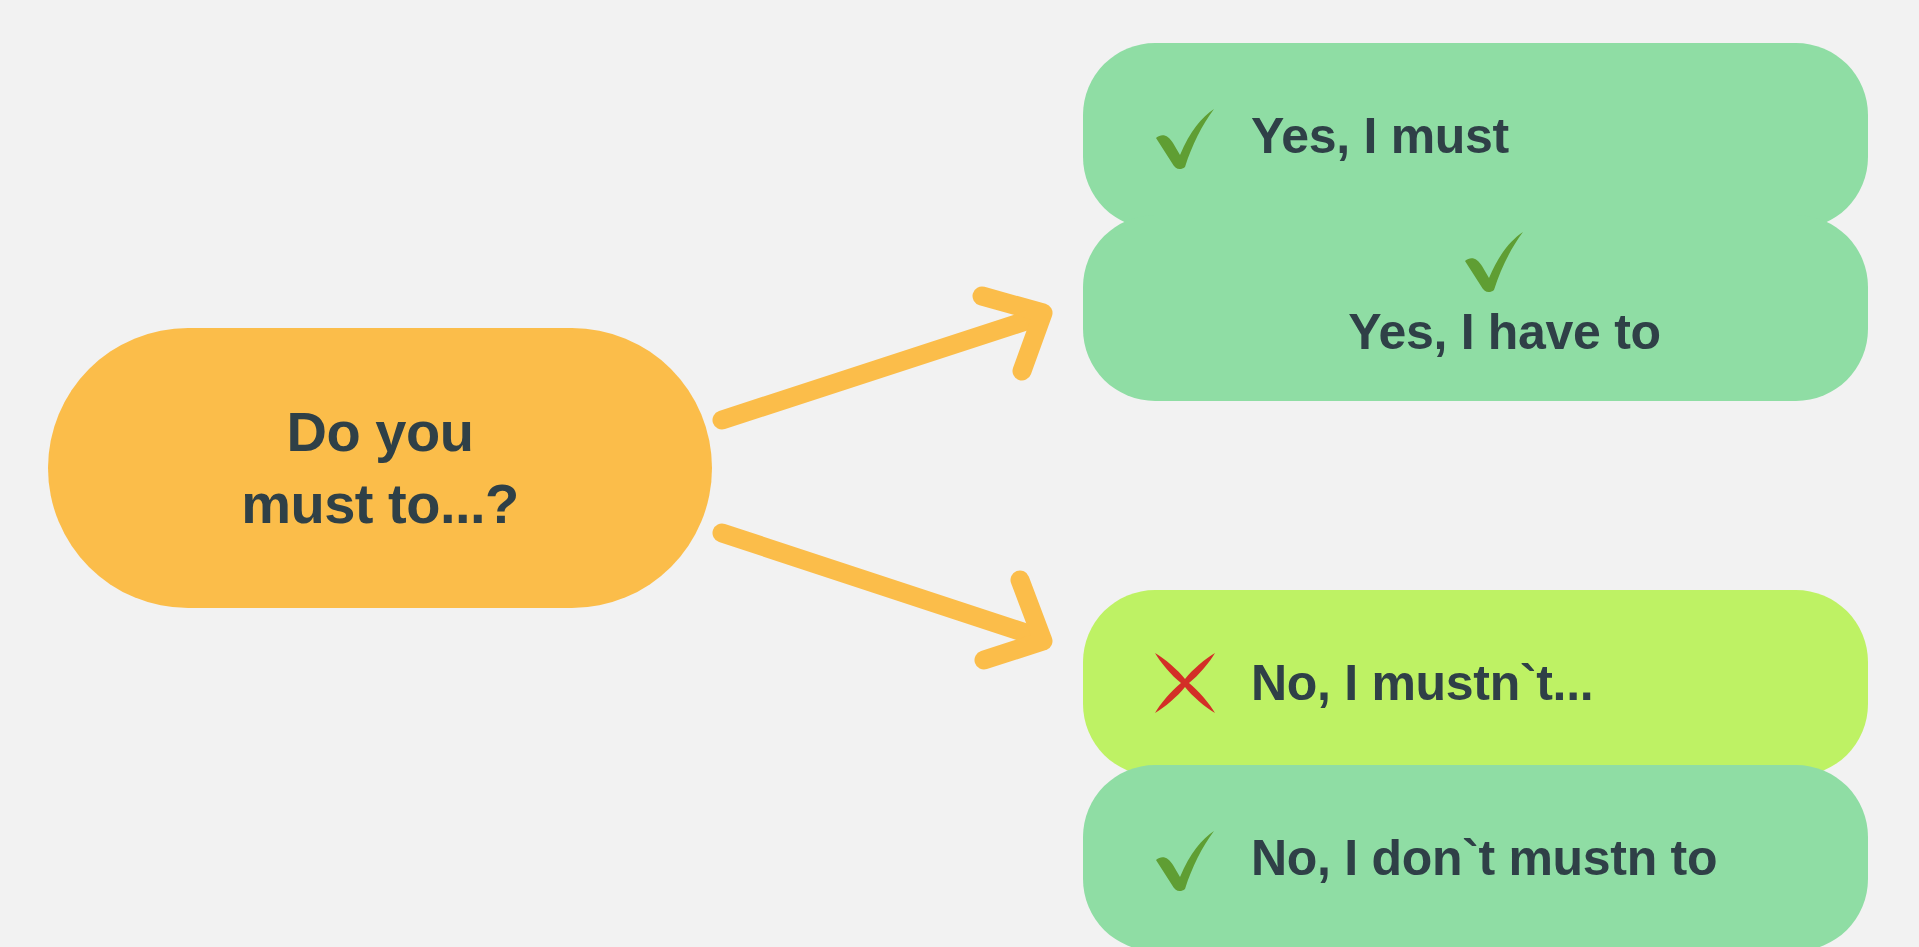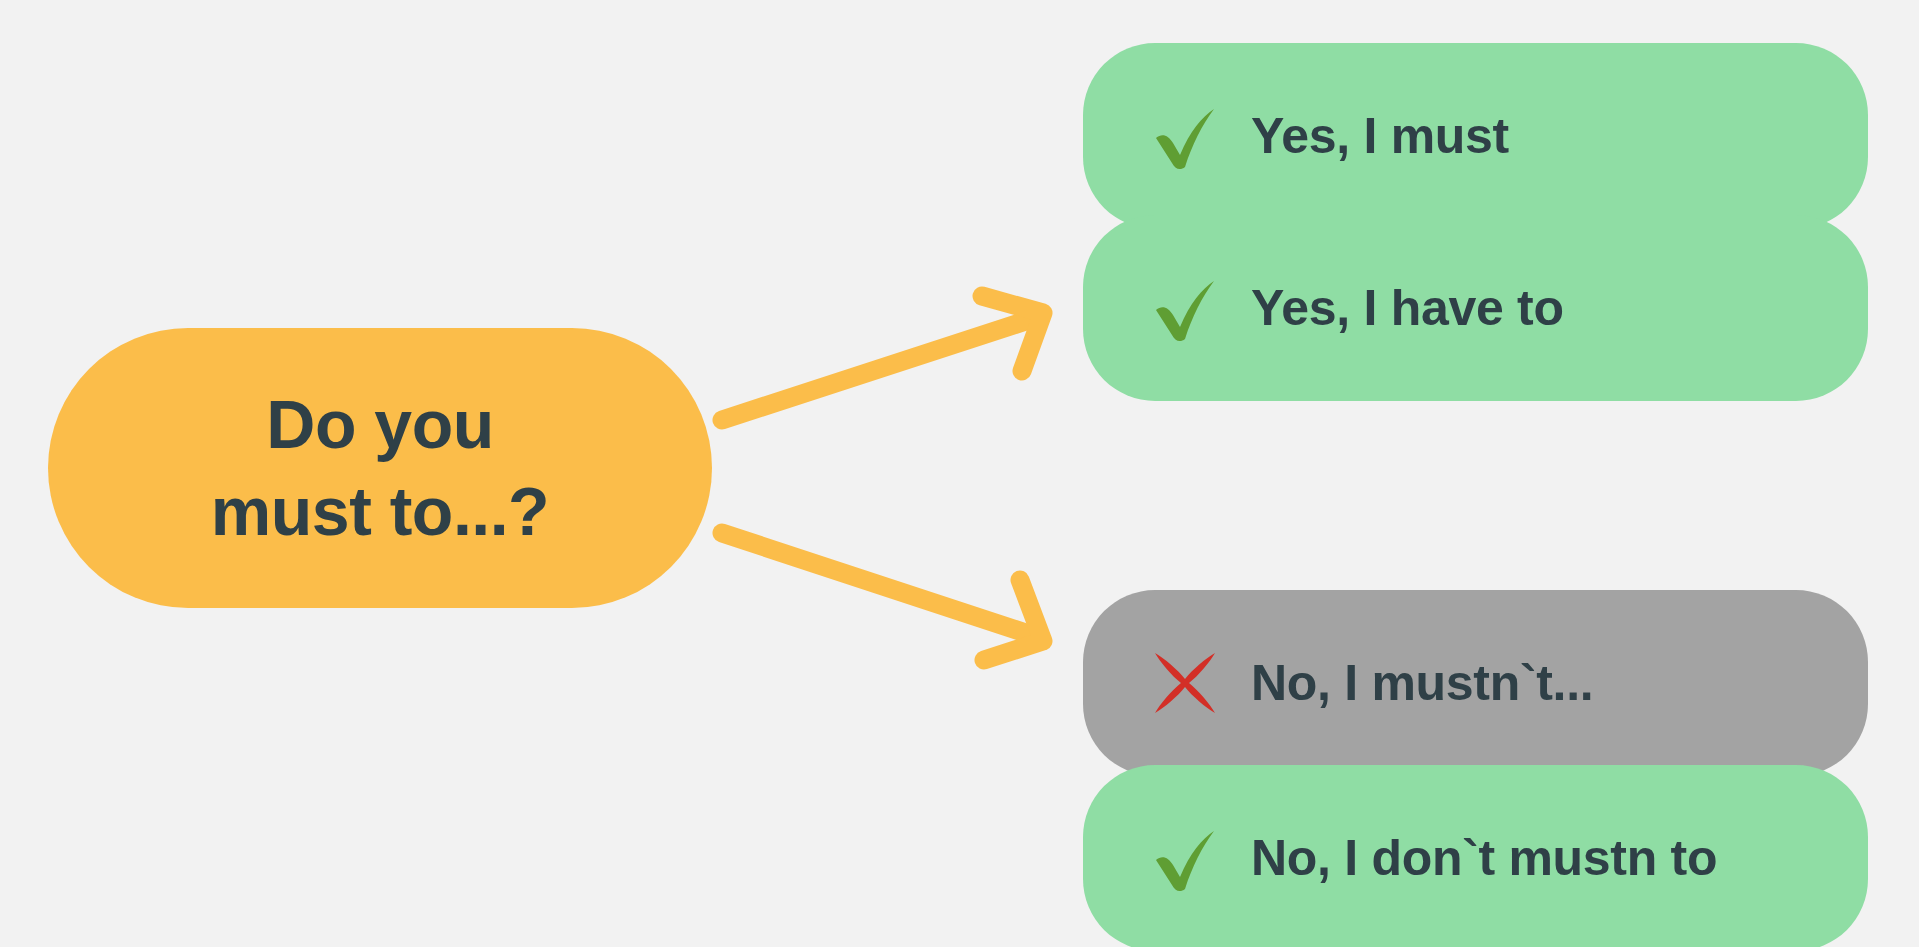--- a/index.html
+++ b/index.html
@@ -26,42 +26,42 @@
     background: #fbbd4a;
     border-radius: 140px;
     display: flex;
     flex-direction: column;
     align-items: center;
     justify-content: center;
     box-sizing: border-box;
   }
   .question-line {
     color: #2f4047;
-    font-size: 68px;
+    font-size: 56px;
     font-weight: bold;
     line-height: 1.28;
     letter-spacing: -0.5px;
     text-align: center;
     white-space: pre;
   }
 
   
   .answer-pill {
     position: absolute;
     left: 1083px;
     width: 785px;
     height: 186px;
     border-radius: 72px;
     display: flex;
     align-items: center;
     box-sizing: border-box;
     padding-left: 58px;
   }
   .answer-pill.green { background: #8fdda4; }
-  .answer-pill.pink  { background: #a3a3a3; }
+  .answer-pill.pink  { background: #bef264; }
 
   .pill-icon {
     width: 88px;
     min-width: 88px;
     height: 88px;
     display: flex;
     align-items: center;
     justify-content: center;
     margin-right: 22px;
   }
@@ -111,21 +111,21 @@
   <div class="answer-pill green" style="top:43px;">
     <span class="pill-icon">
       <svg width="86" height="86" viewBox="0 0 86 86">
         <path d="M 14 45 C 20 40 26 42 31 50 L 38 62 C 48 38 60 24 72 16
                  C 60 32 50 52 43 74 C 38 78 33 76 30 70 Z" fill="#5f9e33"></path>
       </svg>
     </span>
     <span class="pill-label">Yes, I must</span>
   </div>
 
-  <div class="answer-pill green" style="top:215px;">
+  <div class="answer-pill green" style="top:215px;flex-direction:column;">
     <span class="pill-icon">
       <svg width="86" height="86" viewBox="0 0 86 86">
         <path d="M 14 45 C 20 40 26 42 31 50 L 38 62 C 48 38 60 24 72 16
                  C 60 32 50 52 43 74 C 38 78 33 76 30 70 Z" fill="#5f9e33"></path>
       </svg>
     </span>
     <span class="pill-label">Yes, I have to</span>
   </div>
 
   <div class="answer-pill pink" style="top:590px;">

